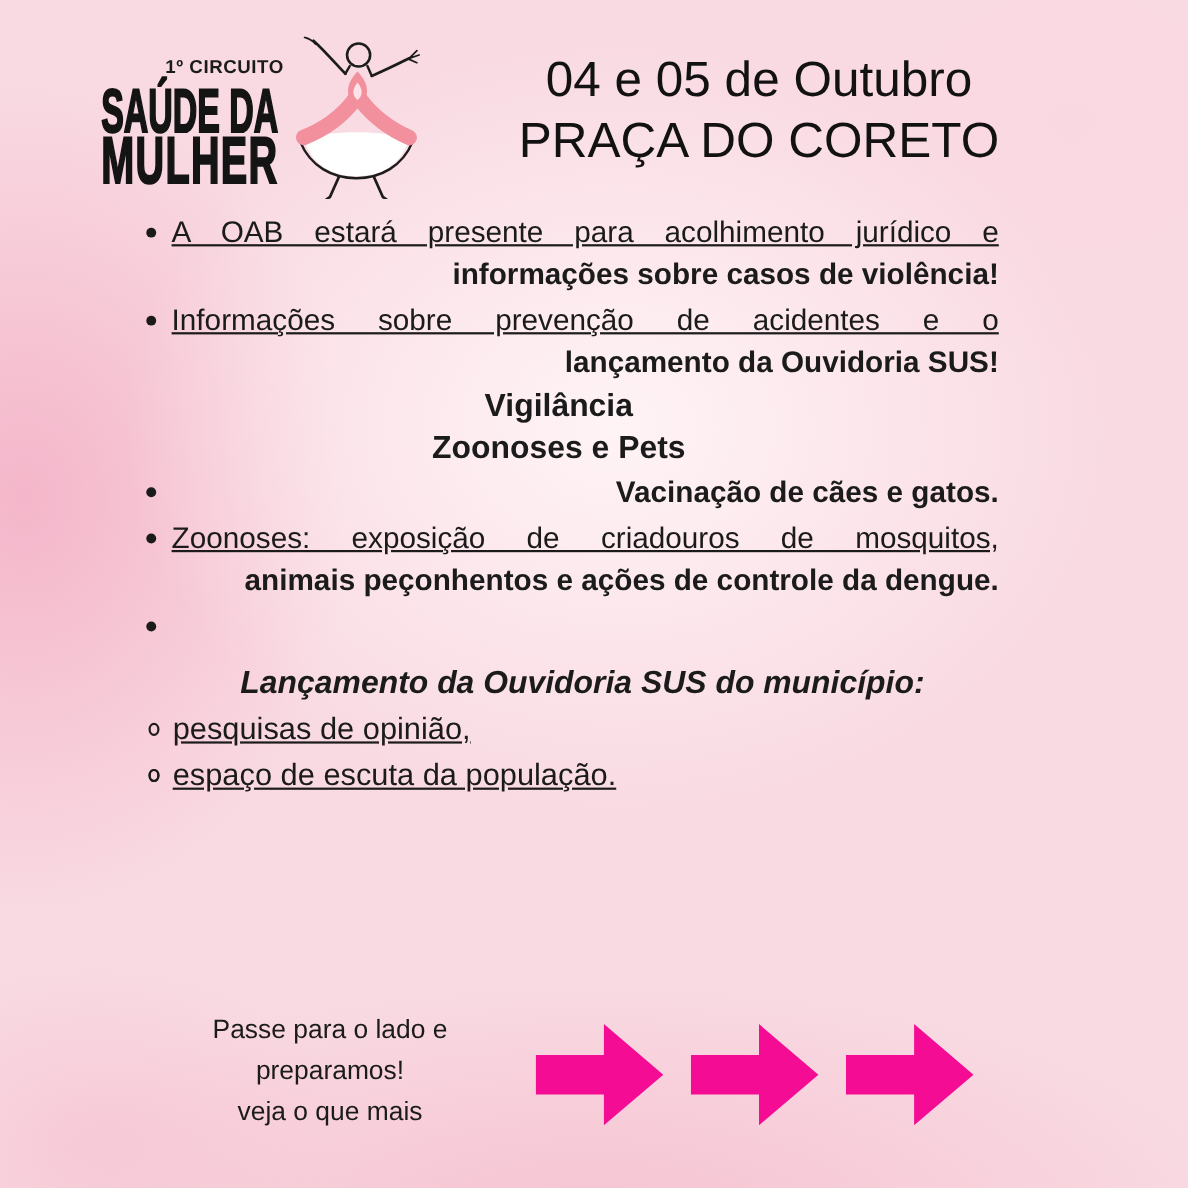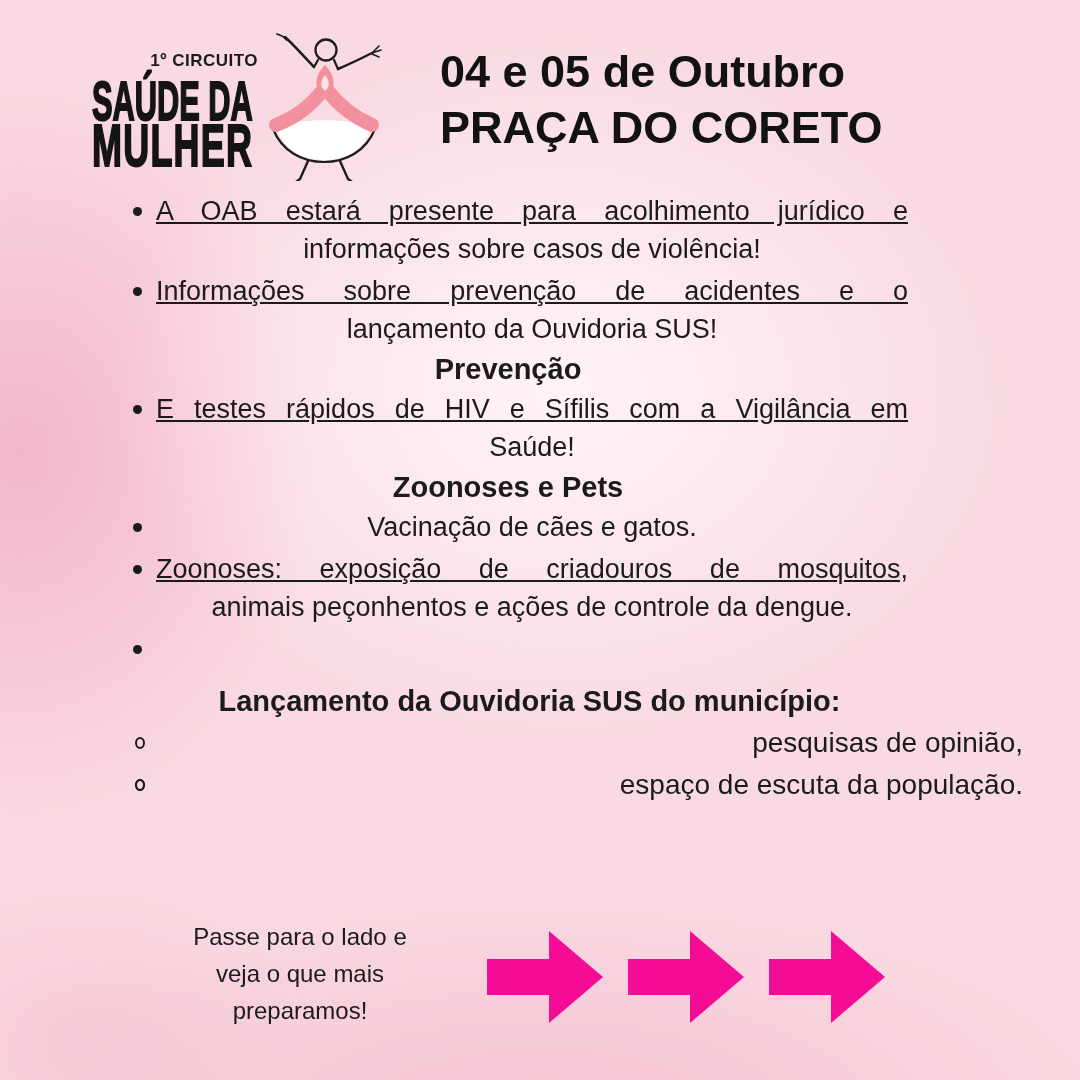--- a/index.html
+++ b/index.html
@@ -27,41 +27,41 @@
     transform-origin:left top;line-height:1;color:#141414;
     -webkit-text-stroke:2px #141414;
   }
   .logo-line1{top:21px;font-size:56px;transform:scaleX(.55);}
   .logo-line2{top:64px;font-size:60px;letter-spacing:2px;transform:scaleX(.60);}
 
   .figure-wrap{position:absolute;left:258px;top:33px;width:132px;height:148px;}
 
   
   .title-block{
-    position:absolute;left:440px;top:44px;width:500px;text-align:left;
-    font-weight:bold;font-size:45px;line-height:56px;color:#121212;
+    position:absolute;left:440px;top:44px;width:500px;text-align:center;
+    font-weight:normal;font-size:45px;line-height:56px;color:#121212;
   }
 
   
   .content{position:absolute;left:108px;top:192px;width:800px;}
   .sec-heading{
     margin:0 0 4px 0;font-size:29px;line-height:34px;font-weight:bold;
     text-align:center;
   }
   .sec-heading.shift{margin-left:43px;}
-  .sec-gap{margin-top:16px;}
+  .sec-gap{margin-top:16px;font-style:italic;}
   .b-item{position:relative;margin:0 0 4px 26px;padding-left:22px;font-size:27px;}
   .b-dot{
     position:absolute;left:-1px;top:15px;width:9px;height:9px;border-radius:50%;
     background:#1b1b1b;
   }
   .b-line{line-height:38px;}
   .b-line.just{text-align:justify;text-align-last:justify;text-decoration:underline;}
-  .b-line.last{text-align:center;}
-  .c-item{position:relative;width:866px;margin-left:49px;font-size:28px;line-height:42px;text-align:right;}
+  .b-line.last{text-align:right;font-weight:bold;}
+  .c-item{position:relative;width:866px;margin-left:49px;font-size:28px;line-height:42px;text-align:left;text-decoration:underline;}
   .c-ring{
     position:absolute;left:-22px;top:15px;width:10px;height:12px;border-radius:50%;
     border:2px solid #1b1b1b;background:transparent;box-sizing:border-box;
   }
 
   
   .cta{
     position:absolute;left:120px;top:918px;width:360px;text-align:center;
     font-size:24px;line-height:37px;
   }
@@ -113,26 +113,21 @@
       <div class="b-item">
         <span class="b-dot"></span>
         <div class="b-line just">A OAB estará presente para acolhimento jurídico e</div>
         <div class="b-line last">informações sobre casos de violência!</div>
       </div>
       <div class="b-item">
         <span class="b-dot"></span>
         <div class="b-line just">Informações sobre prevenção de acidentes e o</div>
         <div class="b-line last">lançamento da Ouvidoria SUS!</div>
       </div>
-      <h3 class="sec-heading">Prevenção</h3>
-      <div class="b-item">
-        <span class="b-dot"></span>
-        <div class="b-line just">E testes rápidos de HIV e Sífilis com a Vigilância em</div>
-        <div class="b-line last">Saúde!</div>
-      </div>
+      <h3 class="sec-heading">Vigilância</h3>
       <h3 class="sec-heading">Zoonoses e Pets</h3>
       <div class="b-item">
         <span class="b-dot"></span>
         <div class="b-line last">Vacinação de cães e gatos.</div>
       </div>
       <div class="b-item">
         <span class="b-dot"></span>
         <div class="b-line just">Zoonoses: exposição de criadouros de mosquitos,</div>
         <div class="b-line last">animais peçonhentos e ações de controle da dengue.</div>
       </div>
@@ -141,22 +136,22 @@
         <div class="b-line last">&nbsp;</div>
       </div>
       <h3 class="sec-heading shift sec-gap">Lançamento da Ouvidoria SUS do município:</h3>
       <div class="c-item"><span class="c-ring"></span><span>pesquisas de opinião,</span></div>
       <div class="c-item"><span class="c-ring"></span></div>
       <div class="c-item"><span class="c-ring"></span><span>espaço de escuta da população.</span></div>
     </main>
 
   <div class="cta" id="cta-root">
       <div>Passe para o lado e</div>
+      <div>preparamos!</div>
       <div>veja o que mais</div>
-      <div>preparamos!</div>
     </div>
   <div class="arrows" id="arrows-root">
       <svg width="116" height="92" viewBox="0 0 116 92">
         <polygon points="0,28 62,28 62,0 116,46 62,92 62,64 0,64" fill="#F40D94"></polygon>
       </svg>
       <svg width="116" height="92" viewBox="0 0 116 92">
         <polygon points="0,28 62,28 62,0 116,46 62,92 62,64 0,64" fill="#F40D94"></polygon>
       </svg>
       <svg width="116" height="92" viewBox="0 0 116 92">
         <polygon points="0,28 62,28 62,0 116,46 62,92 62,64 0,64" fill="#F40D94"></polygon>

